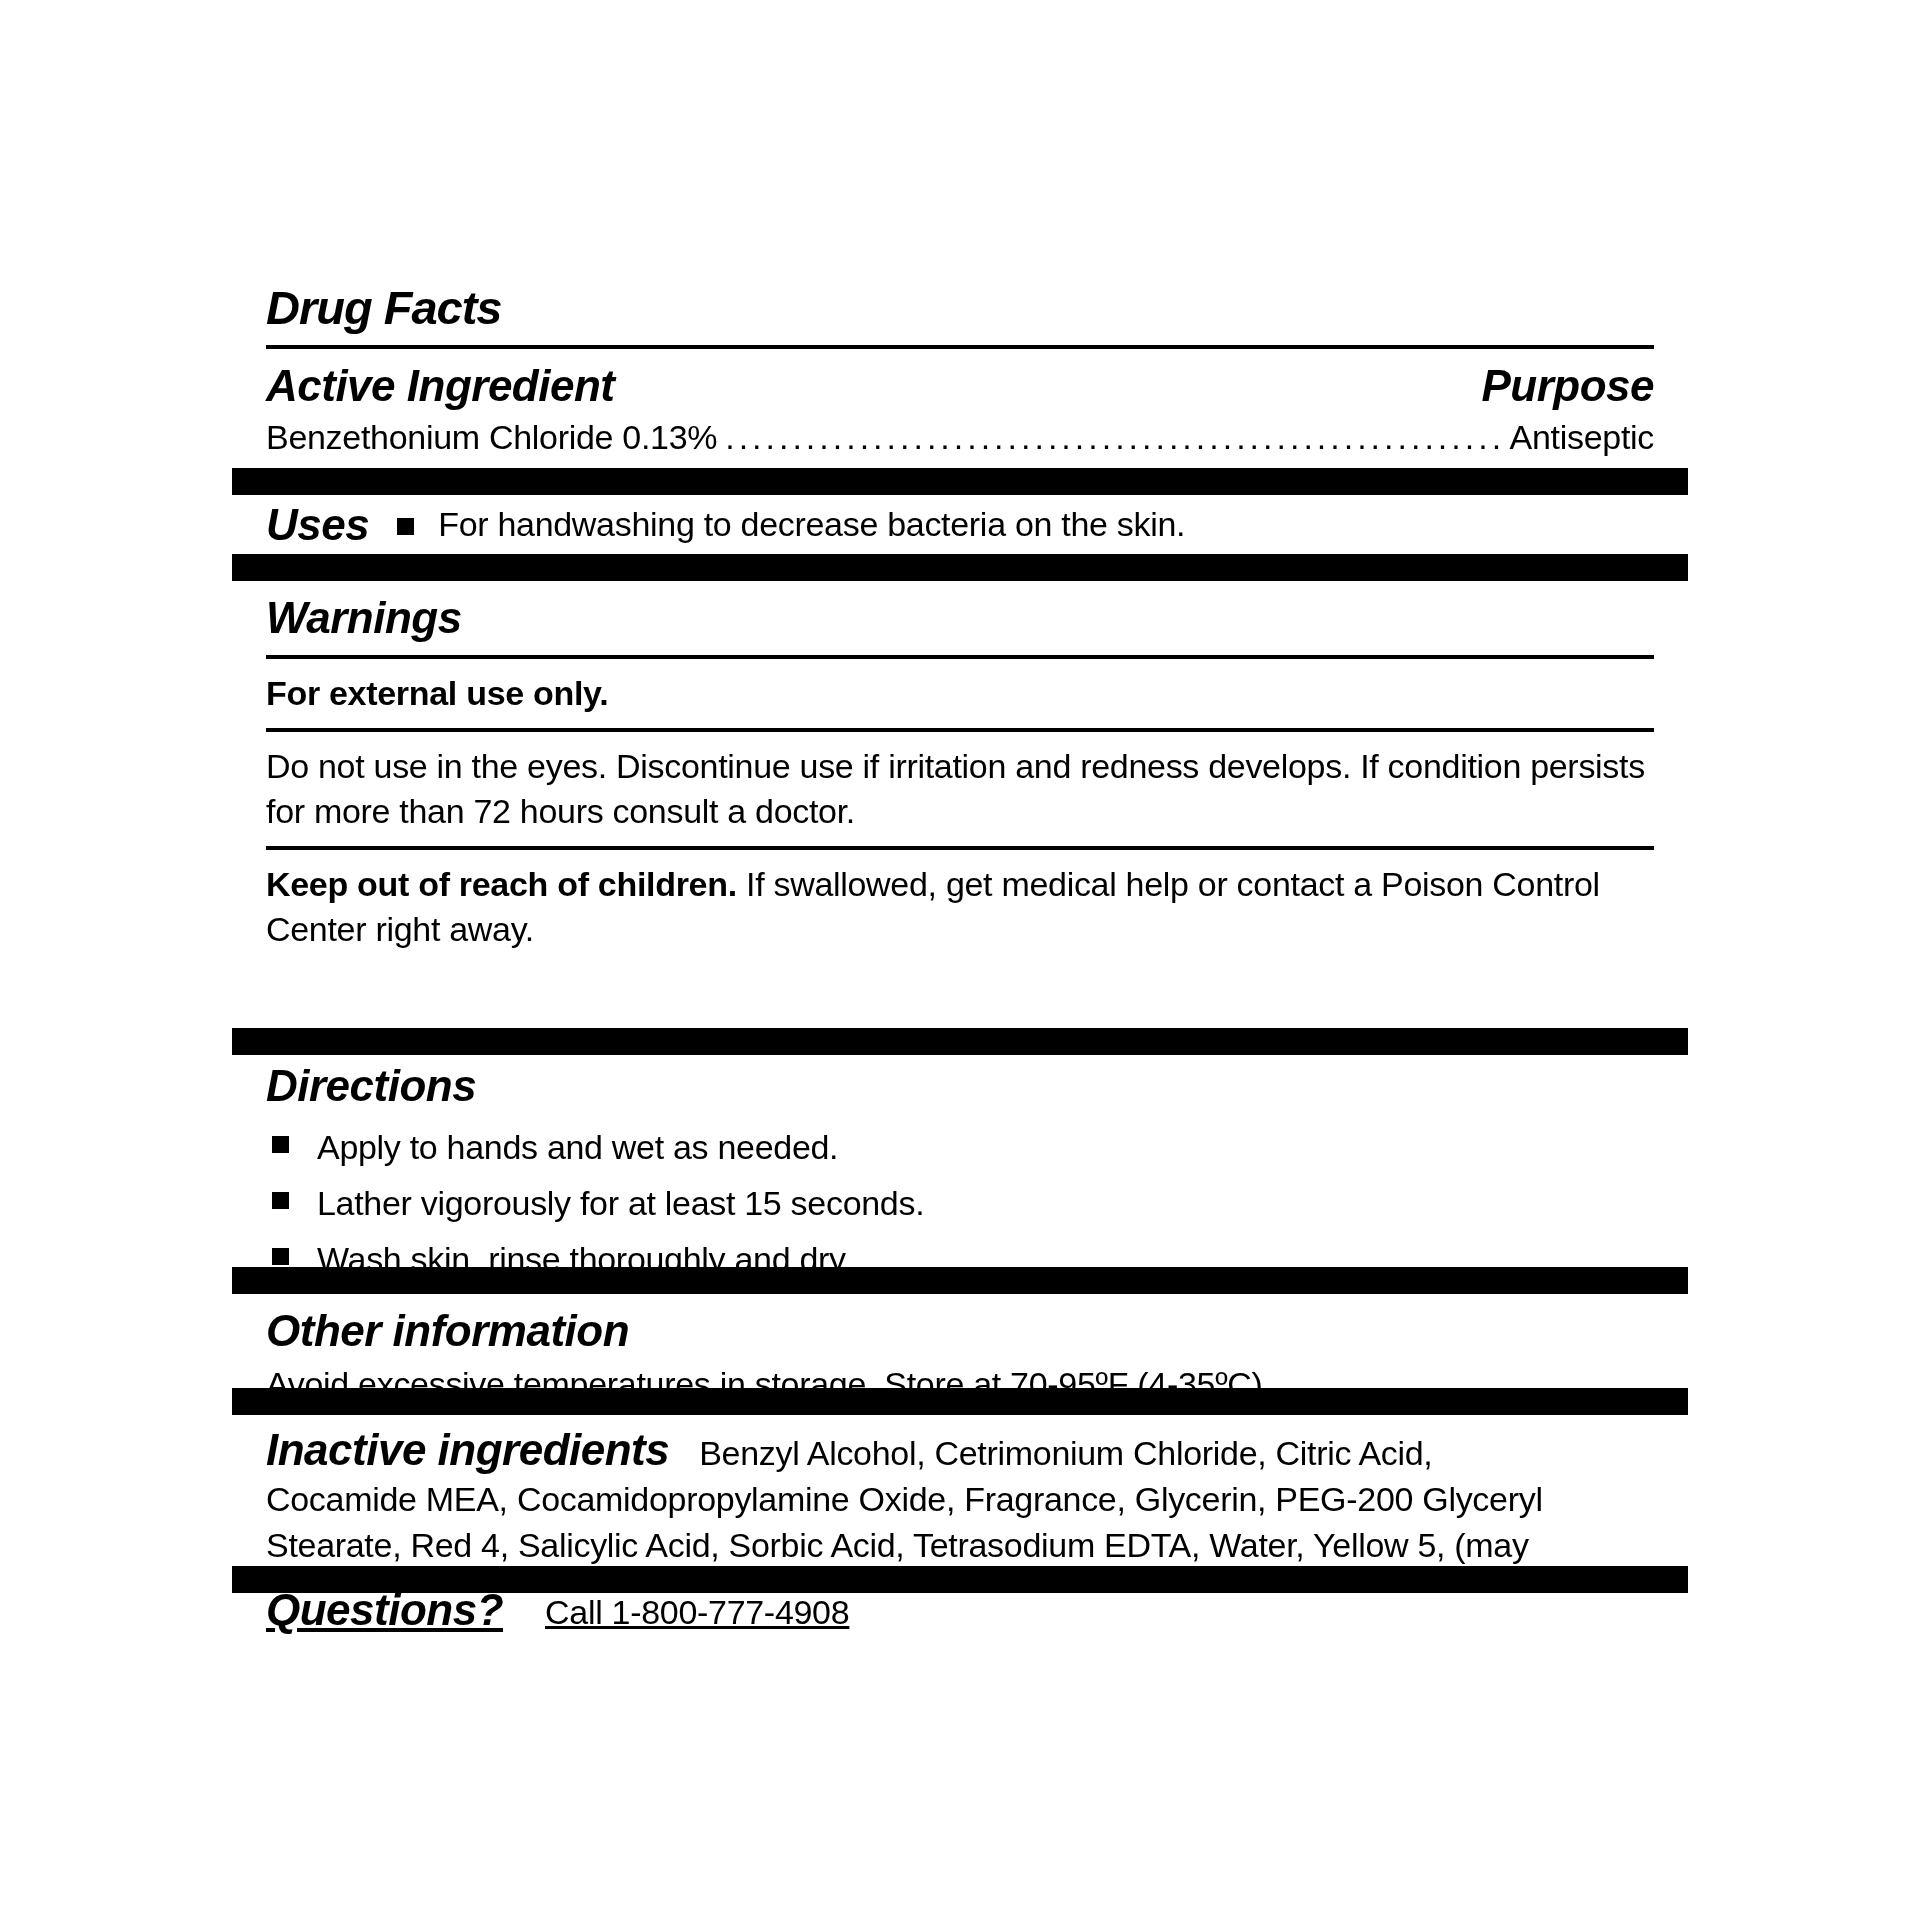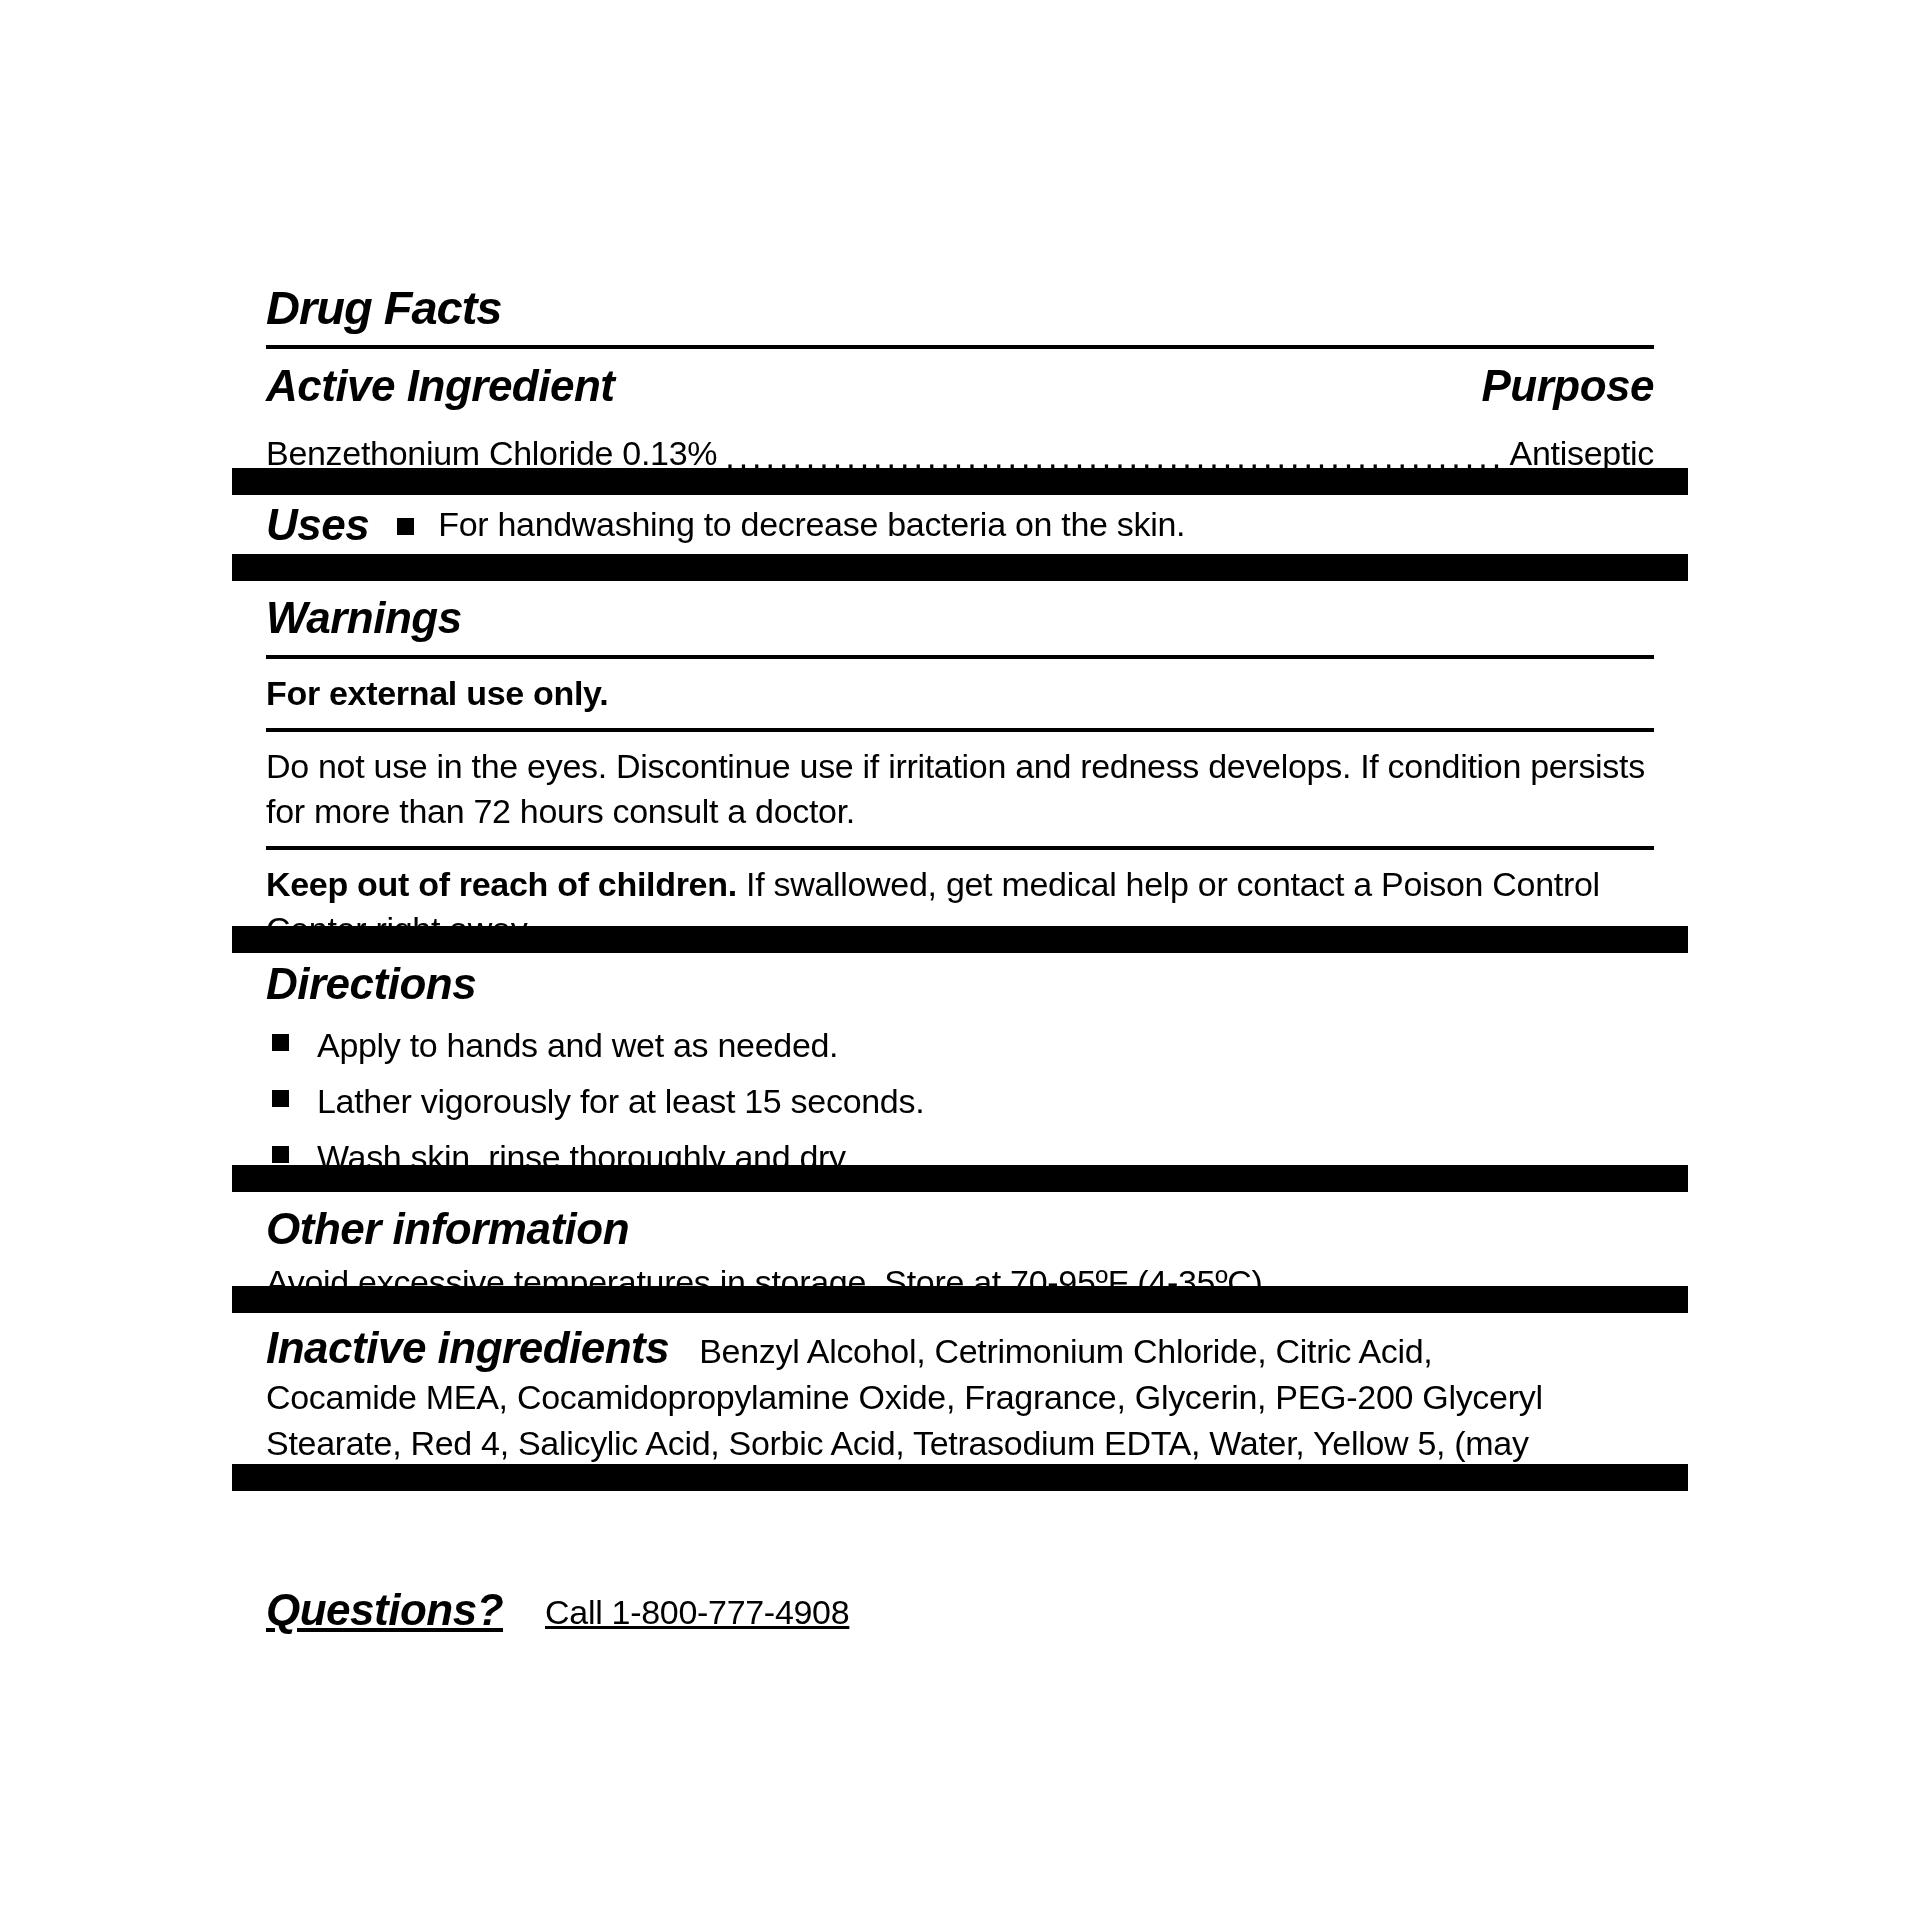--- a/index.html
+++ b/index.html
@@ -11,39 +11,39 @@
   .label{
     position:absolute;left:232px;top:266px;width:1456px;height:1375px;
     background:#000;box-sizing:border-box;
     display:flex;flex-direction:column;gap:27px;
   }
   .sec{
     background:#fff;box-sizing:border-box;padding:6px 34px;overflow:hidden;
   }
   .sec1{height:202px;}
   .sec2{height:59px;display:flex;align-items:center;}
-  .sec3{height:345px;}
+  .sec3{height:447px;}
   .sec4{height:212px;}
   .sec5{height:94px;}
   .sec6{height:151px;}
   .sec7{flex:1;display:flex;align-items:flex-end;text-decoration:underline;}
   h1,h2,p{margin:0;padding:0;}
   .title{
     font-size:47px;font-weight:bold;font-style:italic;letter-spacing:-1px;
     margin-top:8px;
   }
   .h2{
     font-size:44px;font-weight:bold;font-style:italic;letter-spacing:-0.5px;
   }
   .body{font-size:34px;letter-spacing:-0.3px;line-height:45px;}
   .bold{font-weight:bold;}
   .rule{height:4px;background:#000;}
   .sec1 .rule{margin:10px 0 12px 0;}
   .heads{display:flex;justify-content:space-between;align-items:baseline;}
-  .leader{display:flex;align-items:flex-end;margin-top:20px;}
+  .leader{display:flex;align-items:center;margin-top:4px;}
   .dots{
     flex:1;overflow:hidden;white-space:nowrap;font-size:34px;
     letter-spacing:4px;margin:0 8px;
   }
   .dots::after{
     content:"..................................................................................................................................................";
   }
   .sq{
     display:inline-block;width:17px;height:17px;background:#000;flex:none;
   }

